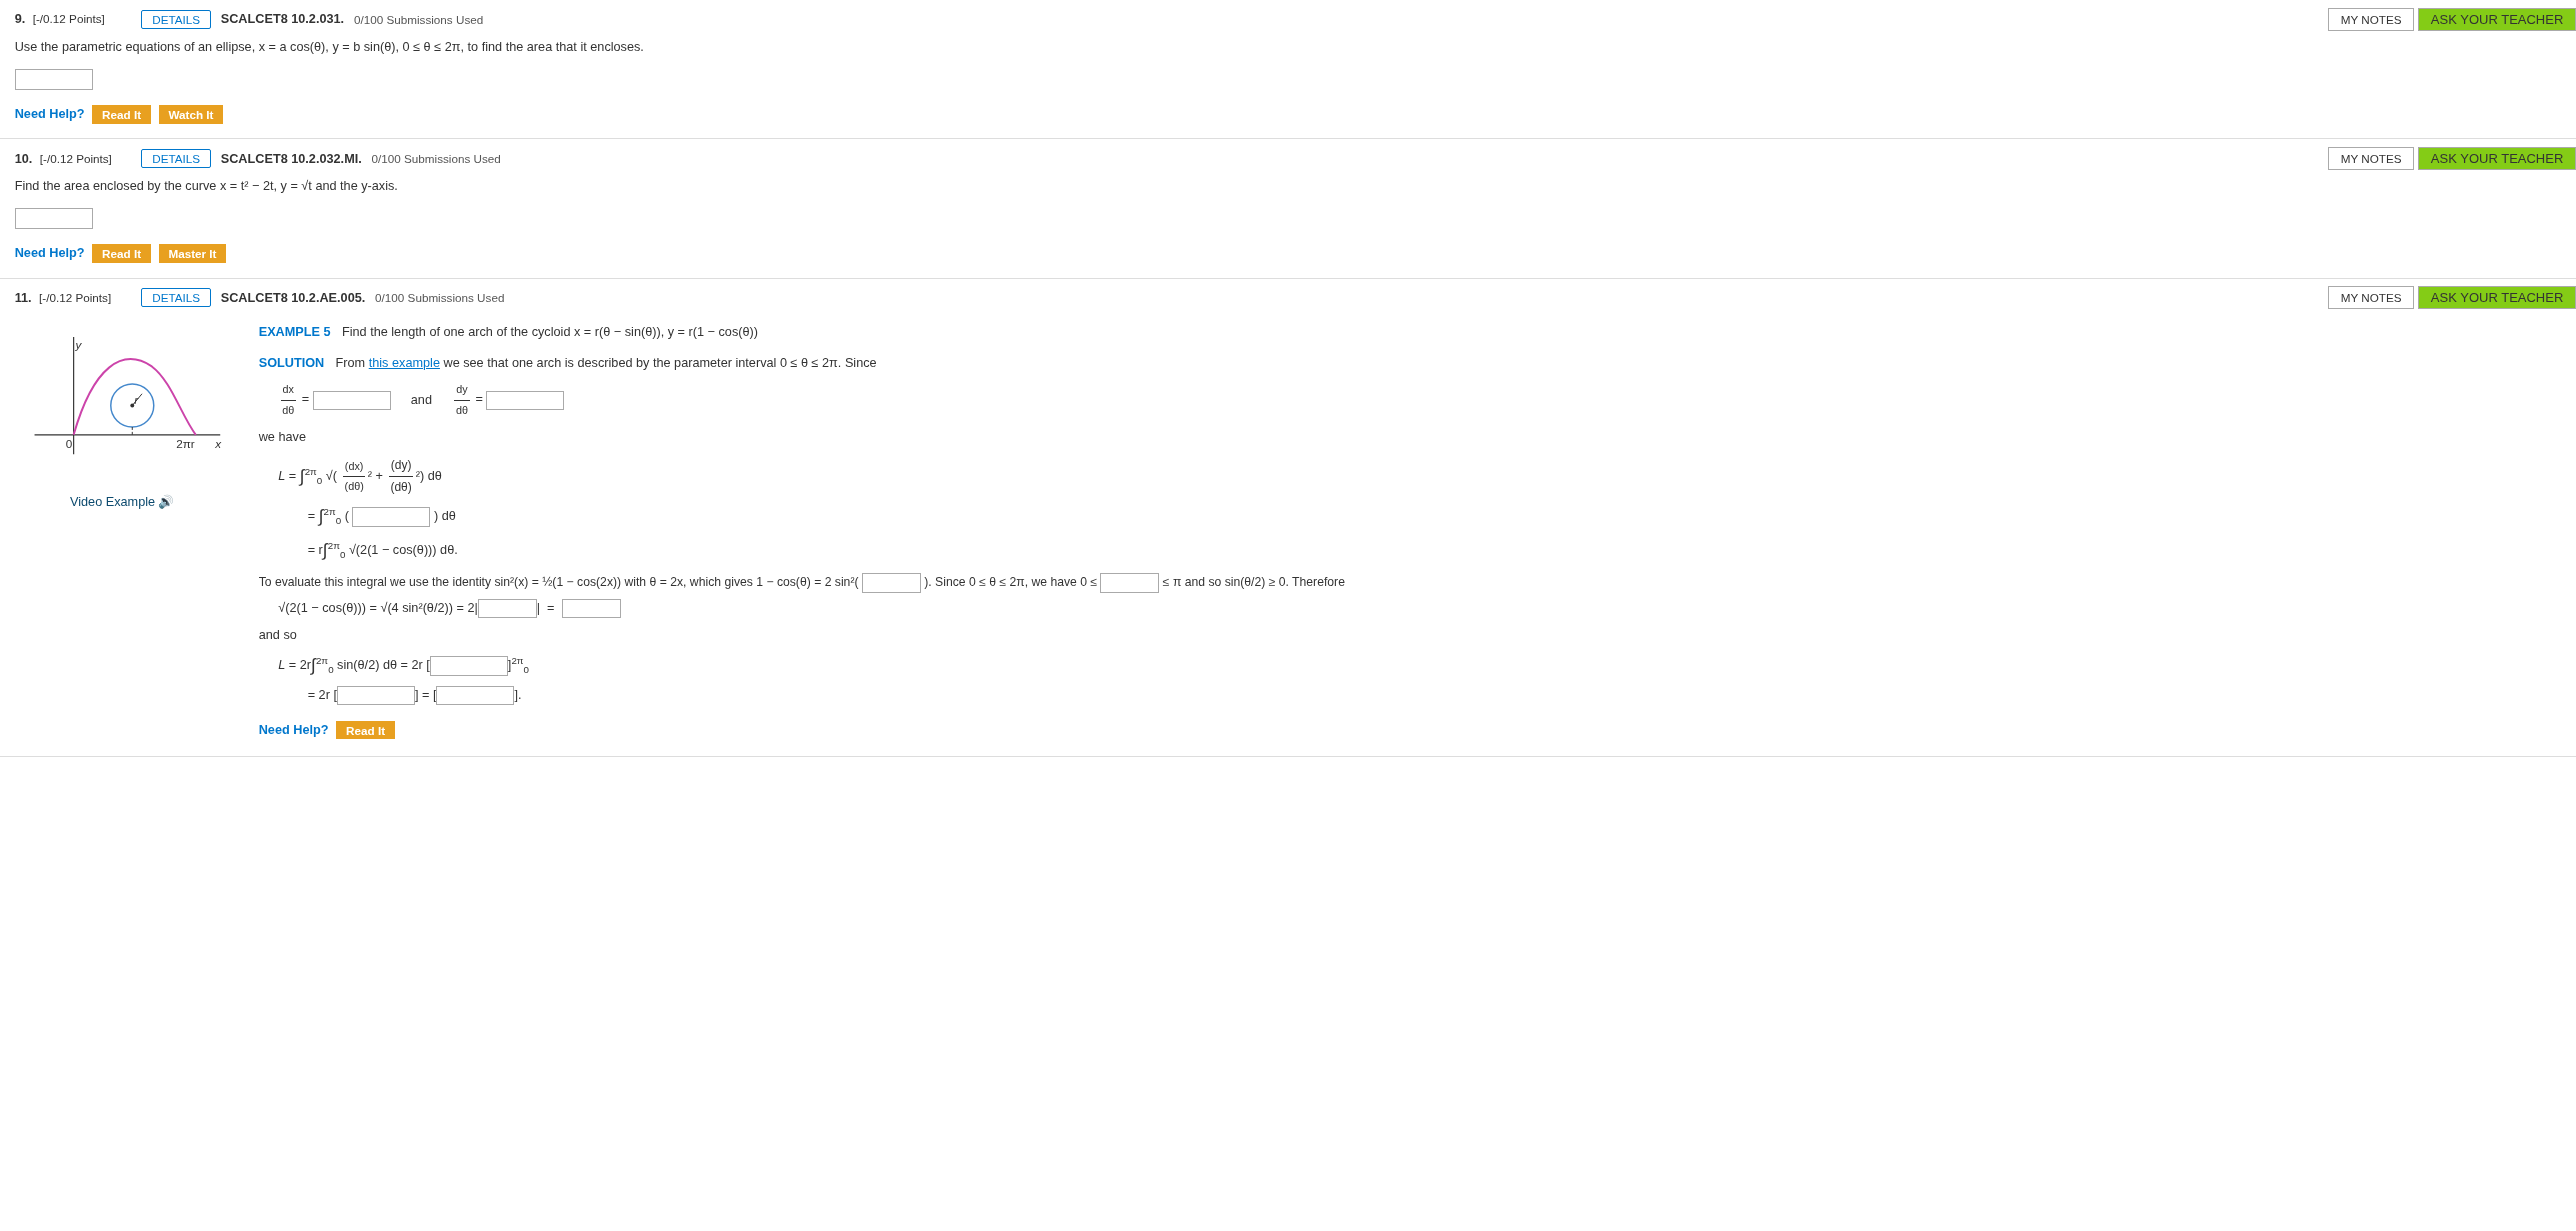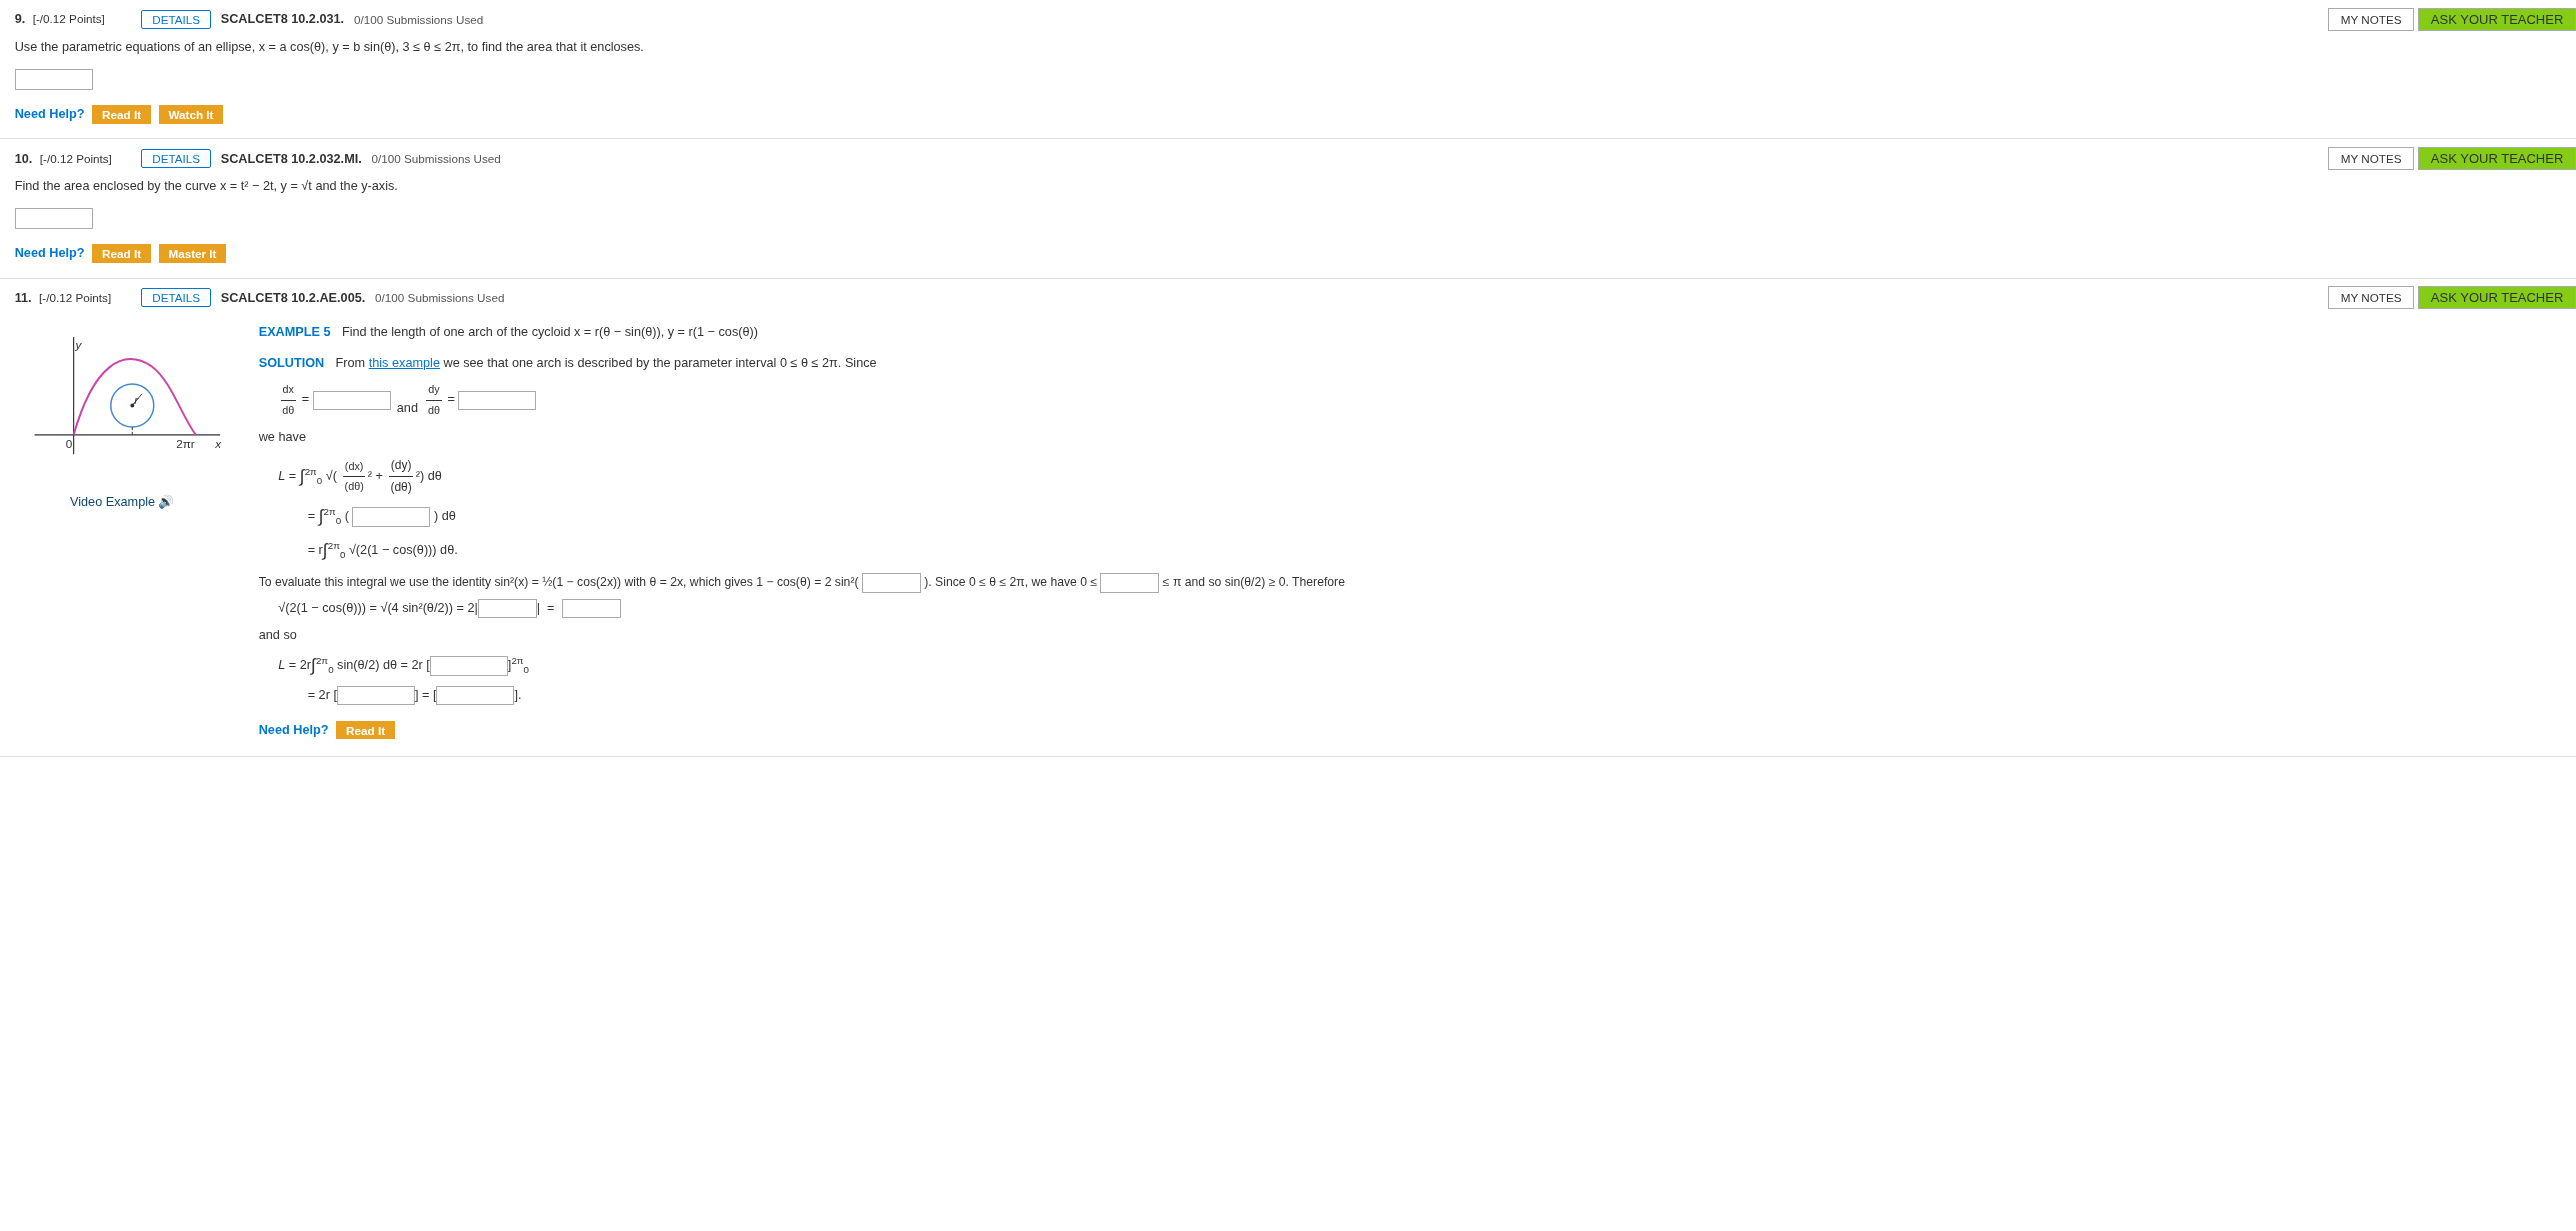--- a/index.html
+++ b/index.html
@@ -187,21 +187,21 @@
       <span style="font-weight:normal;font-size:11.7px;margin-left:3.9px;">[-/0.12 Points]</span>
     </span>
     <button class="details-btn">DETAILS</button>
     <span class="problem-id">SCALCET8 10.2.031.</span>
     <span class="submissions">0/100 Submissions Used</span>
     <div class="top-right-buttons">
       <button class="my-notes-btn">MY NOTES</button>
       <button class="ask-teacher-btn">ASK YOUR TEACHER</button>
     </div>
   </div>
-  <div class="problem-text">Use the parametric equations of an ellipse, x = a cos(θ), y = b sin(θ), 3 ≤ θ ≤ 2π,  to find the area that it encloses.</div>
+  <div class="problem-text">Use the parametric equations of an ellipse, x = a cos(θ), y = b sin(θ), 0 ≤ θ ≤ 2π,  to find the area that it encloses.</div>
   <div><span class="answer-box"></span></div>
   <div class="need-help">
     <span class="need-help-label">Need Help?</span>
     <button class="help-btn">Read It</button>
     <button class="help-btn">Watch It</button>
   </div>
 </div>
 
 <div class="problem-block">
   <div class="problem-header">
@@ -275,21 +275,21 @@
     <div class="solution-area">
       <div class="math-line">
         <span class="example-title">EXAMPLE 5</span>
         <span style="margin-left:7.8px;">Find the length of one arch of the cycloid  x = r(θ − sin(θ)),  y = r(1 − cos(θ))</span>
       </div>
       <div class="math-line" style="margin-top:7.8px;">
         <span class="solution-label">SOLUTION</span>
         <span style="margin-left:7.8px;">From <span class="from-example-link">this example</span> we see that one arch is described by the parameter interval  0 ≤ θ ≤ 2π.  Since</span>
       </div>
 
-      <div class="equation-block" style="display:flex;align-items:flex-end;gap:6px;margin:5.9px 0 5.9px 19.6px;">
+      <div class="equation-block" style="display:flex;align-items:center;gap:20px;margin:5.9px 0 5.9px 19.6px;">
         <span>
           <span class="frac">
             <span class="num">dx</span>
             <span class="den">dθ</span>
           </span>
           <span> = </span>
           <span class="inline-box"></span>
         </span>
         <span>and</span>
         <span>

